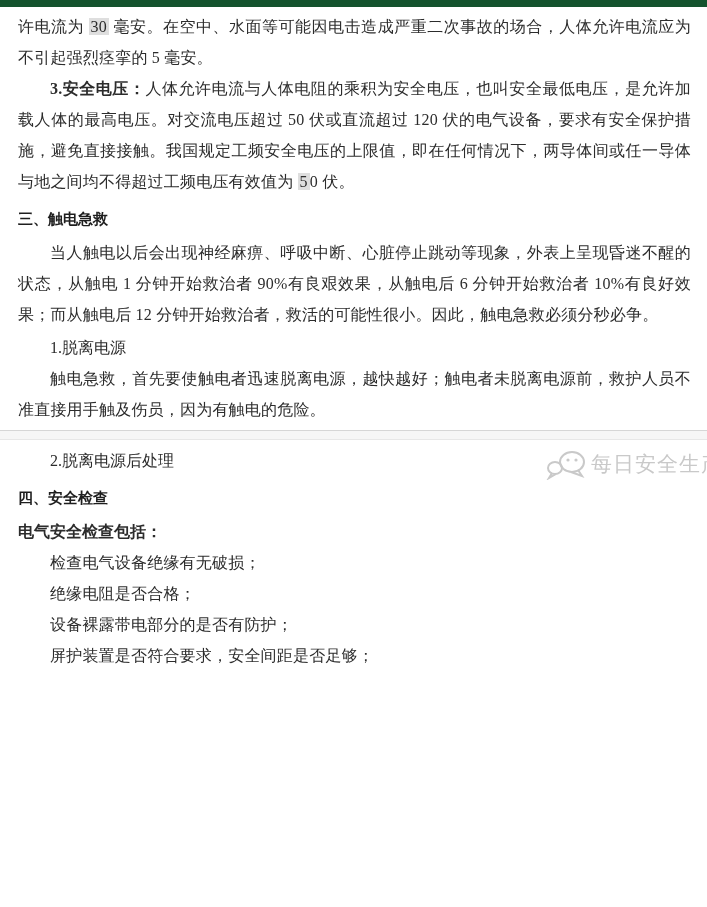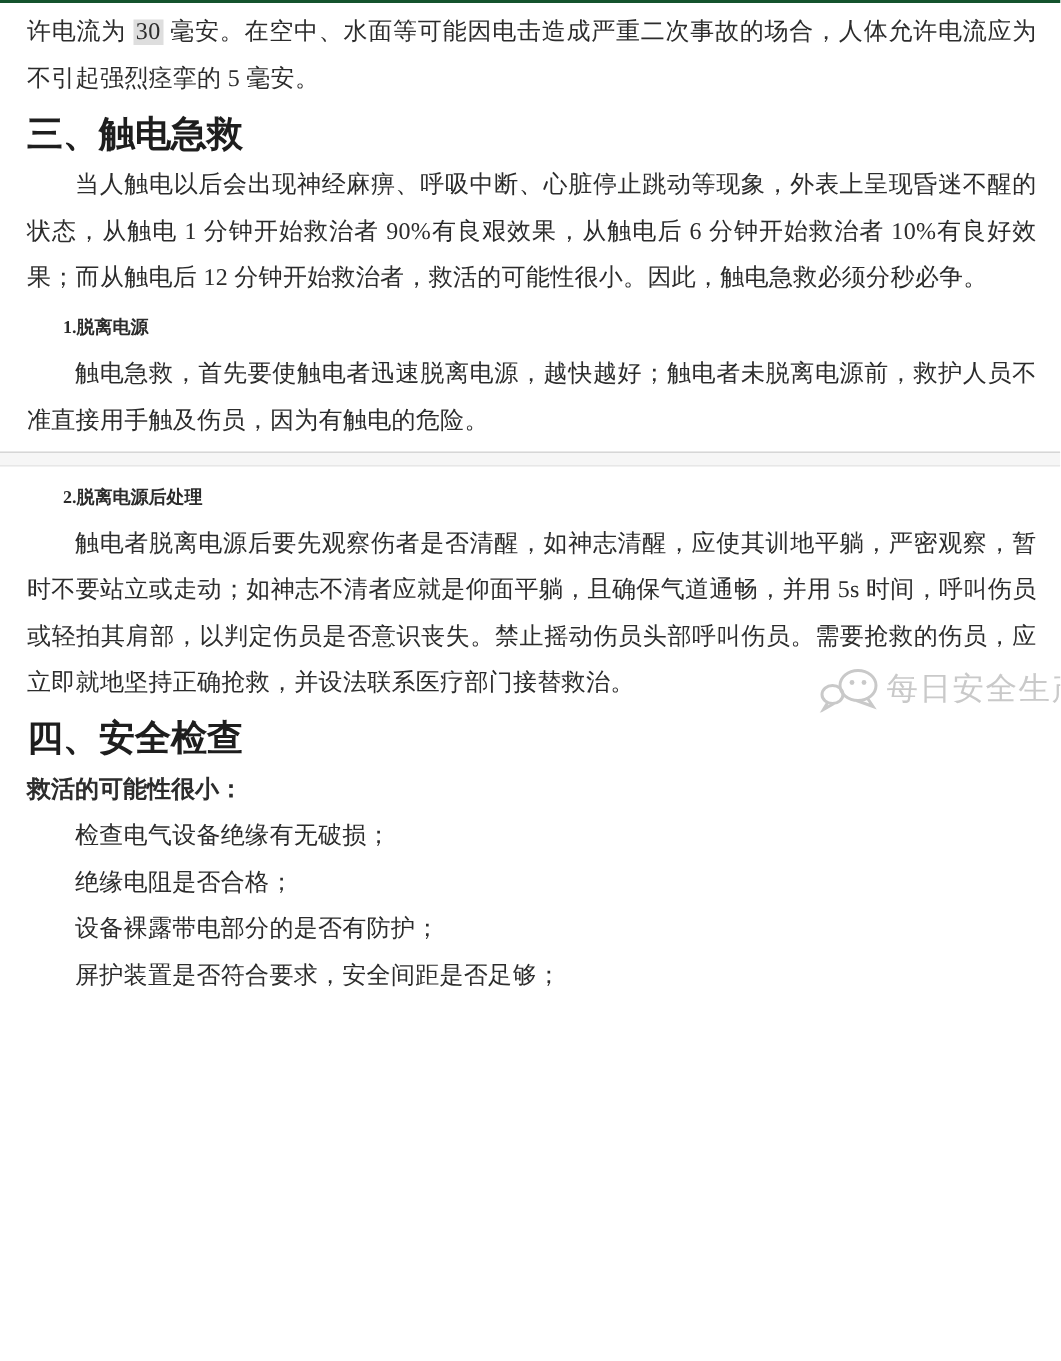--- a/index.html
+++ b/index.html
@@ -3,46 +3,46 @@
 <meta charset="utf-8">
 <style>
   html,body { margin:0; padding:0; background:#ffffff; }
   .page {
     position:relative;
     width:707px; height:907px;
     background:#ffffff;
     overflow:hidden;
     font-family:"Liberation Serif","DejaVu Serif",serif;
     color:#2c2c2c;
-    border-top:2px solid #14532d;
+    border-top:7px solid #14532d;
     box-sizing:border-box;
   }
   .doc { padding:4px 16px 0 18px; }
   p.body {
     margin:0;
     font-size:16px;
     line-height:31px;
     text-align:justify;
     letter-spacing:0.2px;
   }
   .indent { text-indent:2em; }
   .bold { font-weight:bold; }
   .hl { background:#dedede; padding:0 2px; }
   h2.section {
     margin:7px 0 3px 0;
-    font-size:24px;
+    font-size:15px;
     line-height:30px;
     font-weight:bold;
     color:#1e1e1e;
   }
   p.sub {
     margin:2px 0 0 0;
-    font-size:12px;
+    font-size:16px;
     line-height:31px;
-    font-weight:bold;
+    font-weight:normal;
     text-indent:2em;
   }
   p.lead-bold {
     margin:2px 0 0 0;
     font-size:16px;
     line-height:31px;
     font-weight:bold;
   }
   .pagebreak {
     height:8px;
@@ -65,39 +65,39 @@
   .watermark svg { margin-right:4px; }
 </style>
 </head>
 <body>
 
 <div class="page">
   <div class="doc">
 
     <p class="body"><span>许电流为 </span><span class="hl">30</span><span> 毫安。在空中、水面等可能因电击造成严重二次事故的场合，人体允许电流应为不引起强烈痉挛的 5 毫安。</span></p>
 
+    <p class="body indent"><span class="bold">3.安全电压：</span><span>人体允许电流与人体电阻的乘积为安全电压，也叫安全最低电压，是允许加载人体的最高电压。对交流电压超过 50 伏或直流超过 120 伏的电气设备，要求有安全保护措施，避免直接接触。我国规定工频安全电压的上限值，即在任何情况下，两导体间或任一导体与地之间均不得超过工频电压有效值为 </span><span class="hl">5</span><span>0 伏。</span></p>
 
 
     <h2 class="section">三、触电急救</h2>
 
     <p class="body indent">当人触电以后会出现神经麻痹、呼吸中断、心脏停止跳动等现象，外表上呈现昏迷不醒的状态，从触电 1 分钟开始救治者 90%有良艰效果，从触电后 6 分钟开始救治者 10%有良好效果；而从触电后 12 分钟开始救治者，救活的可能性很小。因此，触电急救必须分秒必争。</p>
 
     <p class="sub">1.脱离电源</p>
 
     <p class="body indent">触电急救，首先要使触电者迅速脱离电源，越快越好；触电者未脱离电源前，救护人员不准直接用手触及伤员，因为有触电的危险。</p>
 
     <div class="pagebreak"></div>
 
     <p class="sub">2.脱离电源后处理</p>
 
-    <p class="body indent">触电者脱离电源后要先观察伤者是否清醒，如神志清醒，应使其训地平躺，严密观察，暂时不要站立或走动；如神志不清者应就是仰面平躺，且确保气道通畅，并用 5s 时间，呼叫伤员或轻拍其肩部，以判定伤员是否意识丧失。禁止摇动伤员头部呼叫伤员。需要抢救的伤员，应立即就地坚持正确抢救，并设法联系医疗部门接替救治。</p>
 
     <h2 class="section">四、安全检查</h2>
 
-    <p class="lead-bold">救活的可能性很小：</p>
+    <p class="lead-bold">电气安全检查包括：</p>
 
     <p class="body indent check">检查电气设备绝缘有无破损；</p>
     <p class="body indent check">绝缘电阻是否合格；</p>
     <p class="body indent check">设备裸露带电部分的是否有防护；</p>
     <p class="body indent check">屏护装置是否符合要求，安全间距是否足够；</p>
 
   </div>
 
   <div class="watermark">
     <svg width="42" height="32" viewBox="0 0 42 32">

